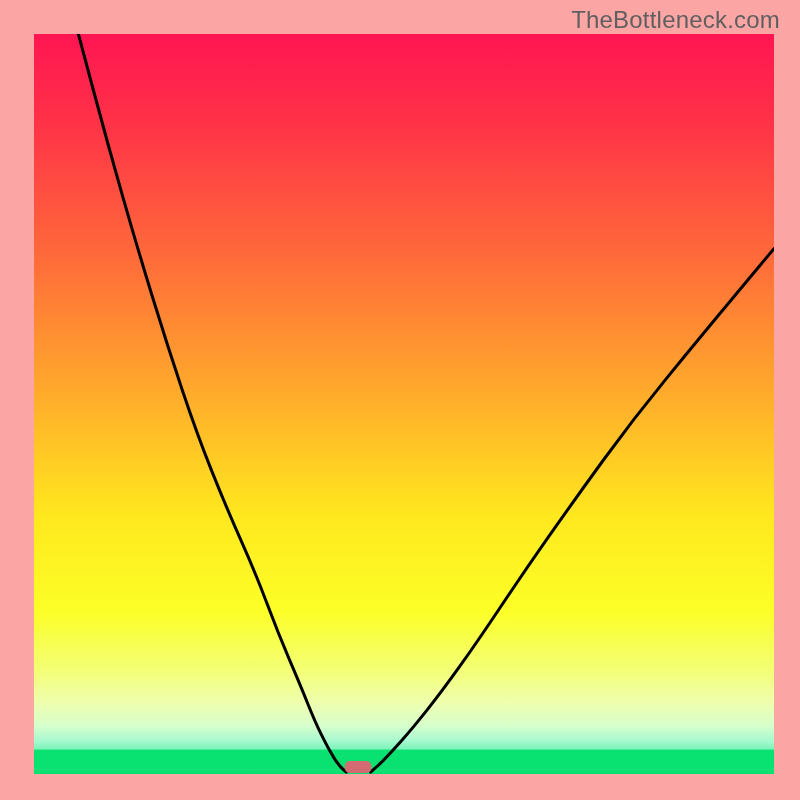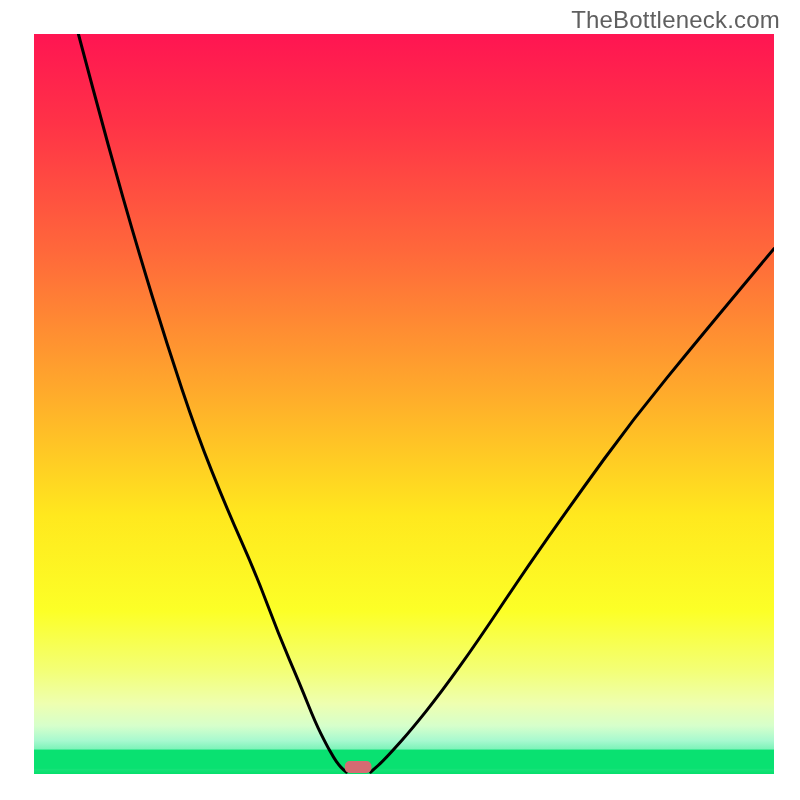--- a/index.html
+++ b/index.html
@@ -7,21 +7,21 @@
     padding: 0;
     width: 800px;
     height: 800px;
     background: #000;
     overflow: hidden;
     font-family: Arial, Helvetica, sans-serif;
   }
   .frame {
     position: absolute;
     inset: 0;
-    background: #ffffff;
+    background: #fca5a5;
   }
   .plot {
     position: absolute;
     left: 34px;
     top: 34px;
     width: 740px;
     height: 740px;
     box-sizing: border-box;
     overflow: hidden;
   }

